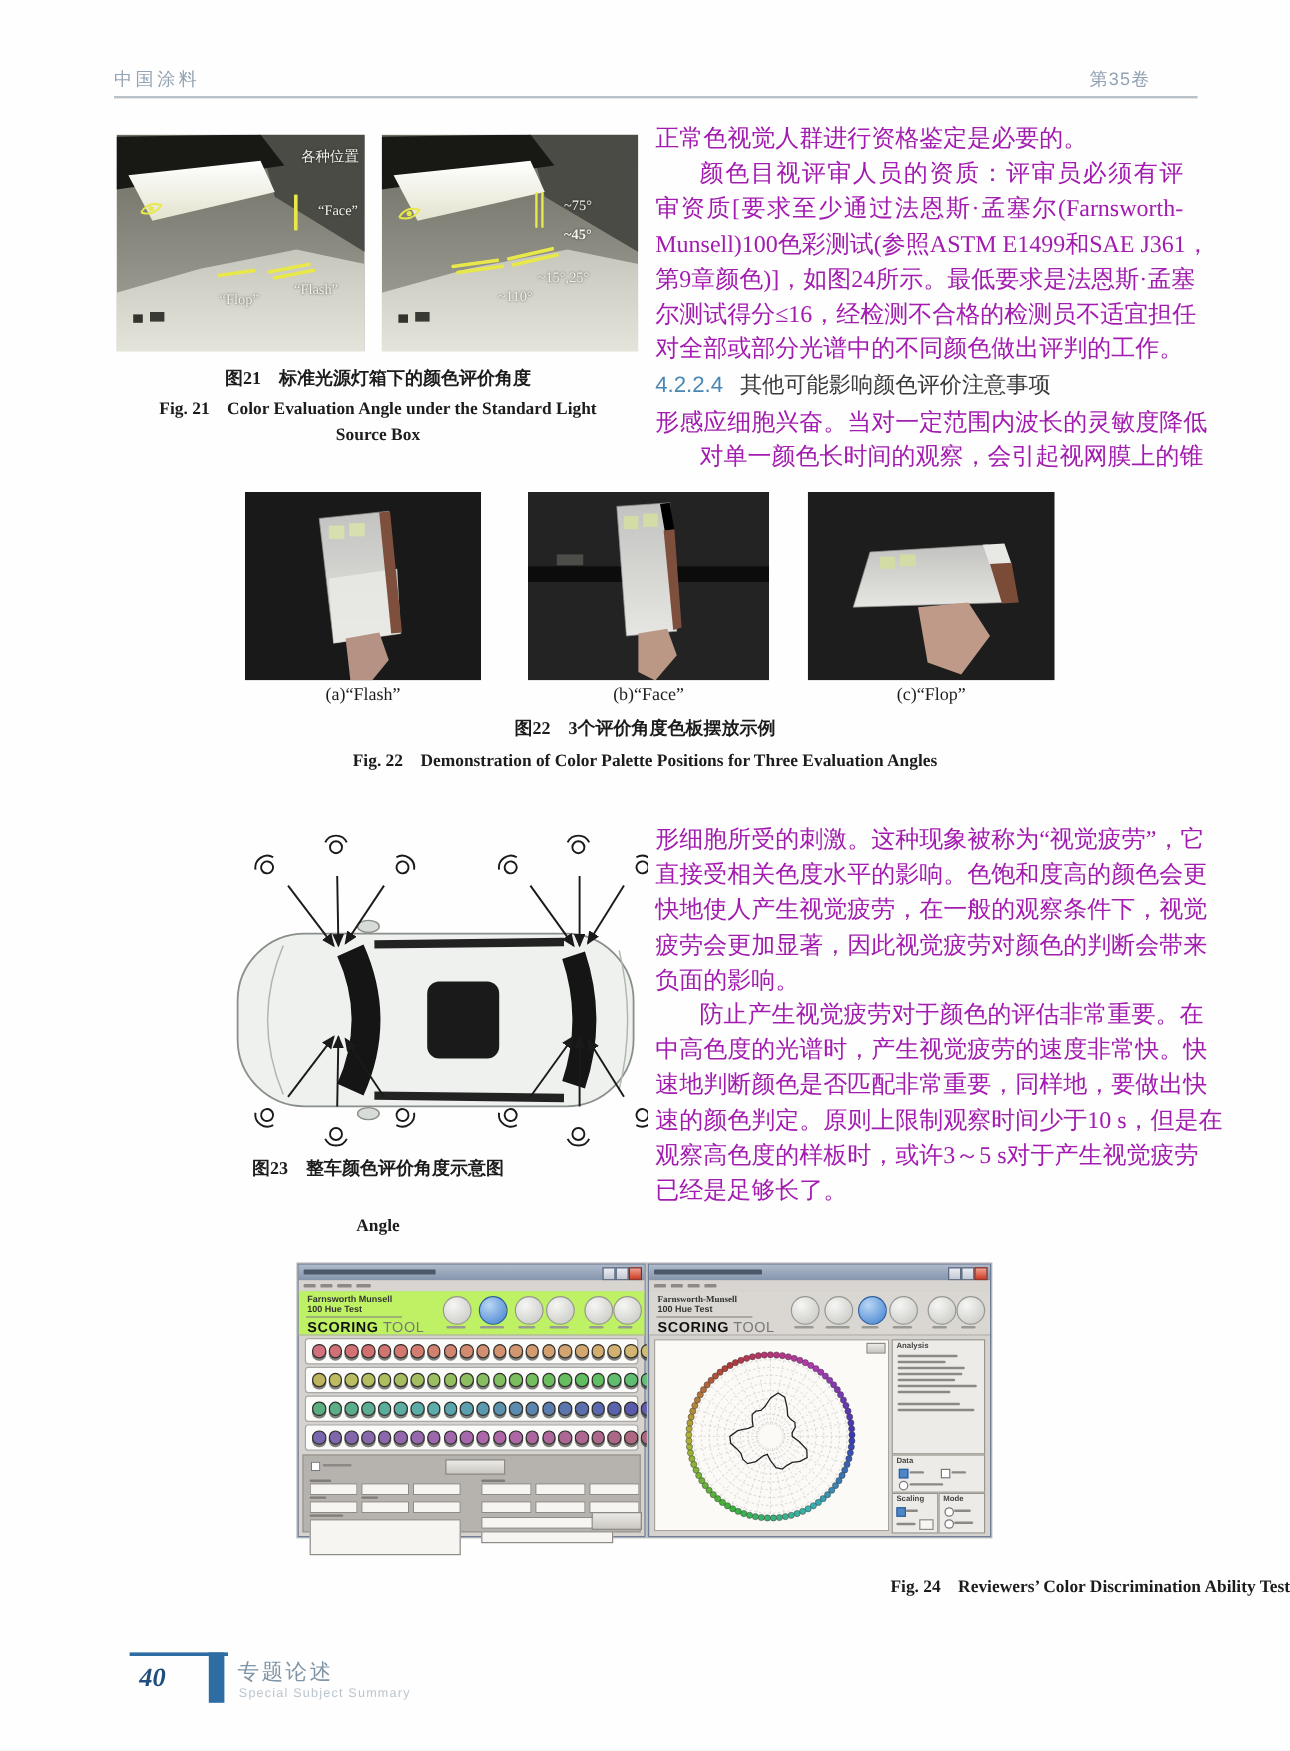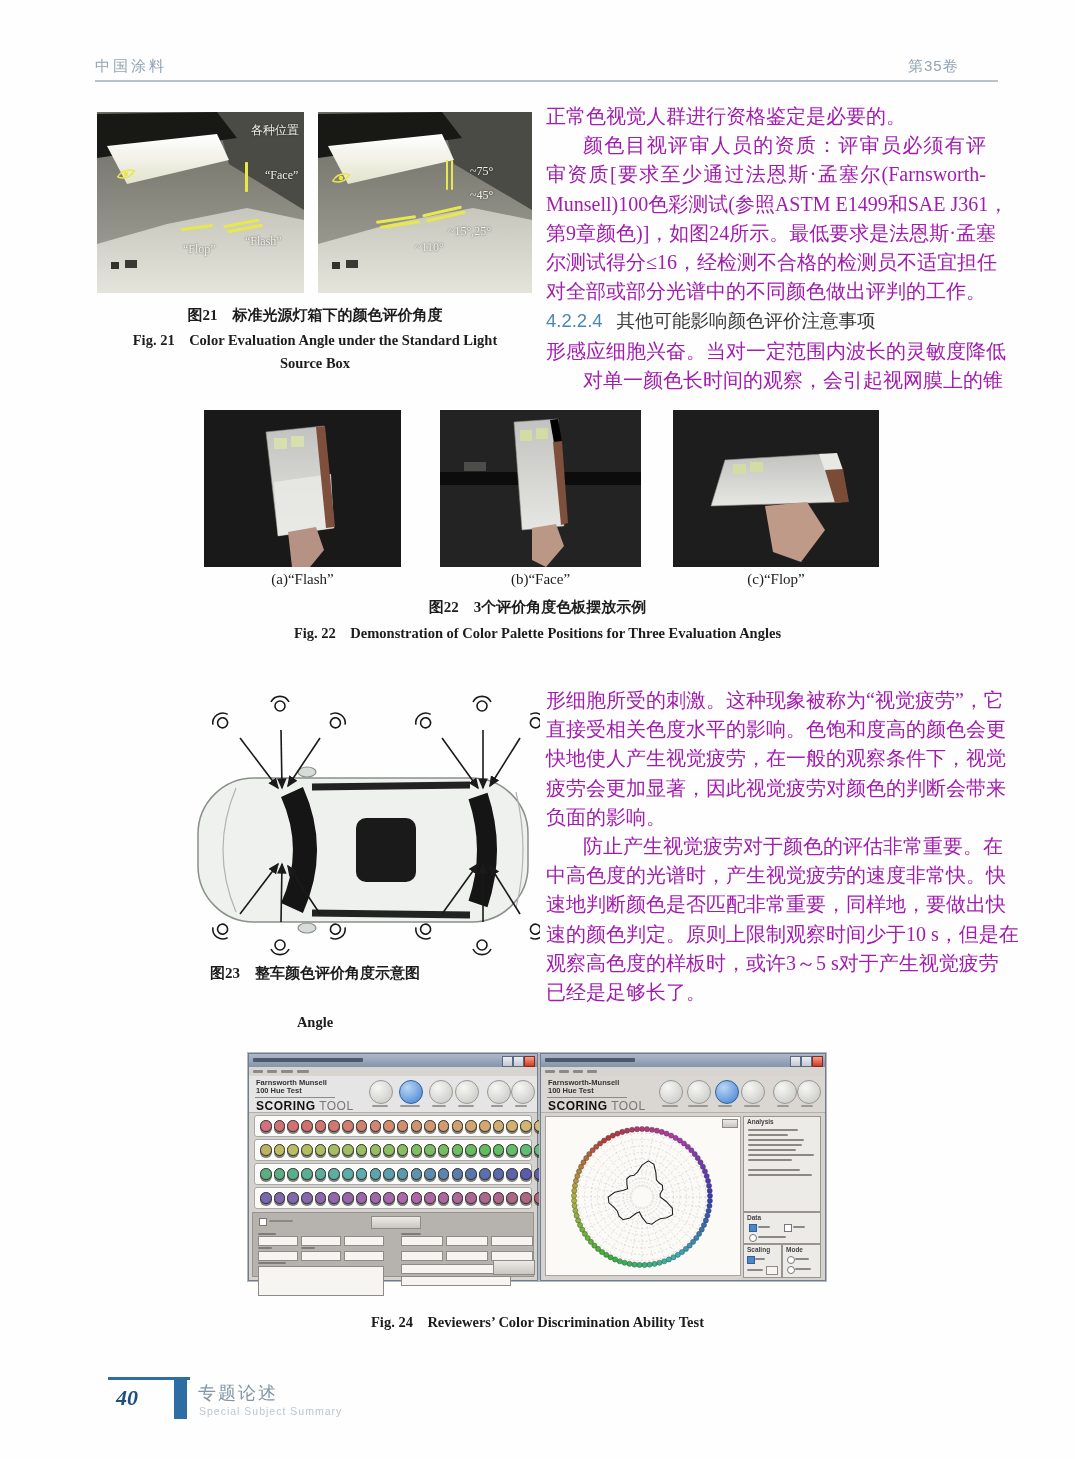--- a/index.html
+++ b/index.html
@@ -131,21 +131,21 @@
       <polygon points="0,2 124,0 144,26 0,46" fill="#181815"></polygon>
       <polygon points="10,34 124,22 136,48 30,72" fill="url(#g-lamp)"></polygon>
       <rect x="14" y="150" width="8" height="7" fill="#33332e"></rect>
       <rect x="28" y="148" width="12" height="8" fill="#3a3a34"></rect>
       <path d="M14,66 q9,-7 18,0 q-9,7 -18,0" stroke="#e8e84a" stroke-width="1.6" fill="none" transform="rotate(-20 23 66)"></path>
       <circle cx="23" cy="66" r="2.2" fill="#e8e84a"></circle>
     </svg>
     <div class="ybar" style="left:128px;top:48px;width:2px;height:30px;"></div>
     <div class="ybar" style="left:133px;top:48px;width:2px;height:30px;"></div>
     <span class="ph-label" style="left:152px;top:52px;">~75°</span>
-    <span class="ph-label" style="left:152px;top:76px;">~45°</span>
+    <span class="ph-label" style="left:152px;top:76px;font-weight:bold;">~45°</span>
     <div class="ybar" style="left:58px;top:106px;width:40px;height:2.5px;transform:rotate(-8deg);"></div>
     <div class="ybar" style="left:62px;top:111px;width:40px;height:2.5px;transform:rotate(-8deg);"></div>
     <div class="ybar" style="left:104px;top:98px;width:40px;height:2.5px;transform:rotate(-13deg);"></div>
     <div class="ybar" style="left:108px;top:103px;width:40px;height:2.5px;transform:rotate(-13deg);"></div>
     <span class="ph-label" style="left:130px;top:112px;">~15°,25°</span>
     <span class="ph-label" style="left:60px;top:128px;margin-left:37px;">~110°</span>
   </div>
 
   <div class="abs cap-zh" style="left:95px;top:306px;width:440px;">图21　标准光源灯箱下的颜色评价角度</div>
   <div class="abs cap-en" style="left:95px;top:331px;width:440px;">Fig. 21　Color Evaluation Angle under the Standard Light</div>
@@ -318,21 +318,21 @@
       <div class="wbtn" style="right:24px;"></div>
       <div class="wbtn" style="right:13px;"></div>
       <div class="wbtn close" style="right:2px;"></div>
     </div>
     <div class="menubar">
       <div class="m-smudge" style="left:4px;width:10px;"></div>
       <div class="m-smudge" style="left:18px;width:10px;"></div>
       <div class="m-smudge" style="left:32px;width:12px;"></div>
       <div class="m-smudge" style="left:48px;width:12px;"></div>
     </div>
-    <div class="abs" style="left:0;top:22px;right:0;height:36px;background:#e5e5e5;border-bottom:1px solid #b3b0ab;padding-left:19px;">
+    <div class="abs" style="left:0;top:22px;right:0;height:36px;background:#bef264;border-bottom:1px solid #b3b0ab;padding-left:19px;">
       <div class="appname" style="left:7px;top:3px;">Farnsworth Munsell</div>
       <div class="appname" style="left:7px;top:11px;">100 Hue Test</div>
       <div class="hr-thin" style="left:6px;top:21px;width:80px;"></div>
       <div class="scoring" style="left:7px;top:23px;"><b>SCORING</b> <span class="t2">TOOL</span></div>
       <div class="circ" style="left:120px;top:4px;"></div>
       <div class="circ active" style="left:150px;top:4px;"></div>
       <div class="circ" style="left:180px;top:4px;"></div>
       <div class="circ" style="left:206px;top:4px;"></div>
       <div class="circ" style="left:238px;top:4px;"></div>
       <div class="circ" style="left:262px;top:4px;"></div>
@@ -476,21 +476,21 @@
       <div class="wbtn" style="right:13px;"></div>
       <div class="wbtn close" style="right:2px;"></div>
     </div>
     <div class="menubar">
       <div class="m-smudge" style="left:4px;width:10px;"></div>
       <div class="m-smudge" style="left:18px;width:10px;"></div>
       <div class="m-smudge" style="left:32px;width:10px;"></div>
       <div class="m-smudge" style="left:46px;width:10px;"></div>
     </div>
     <div class="abs" style="left:0;top:22px;right:0;height:36px;background:#dad7d2;border-bottom:1px solid #b3b0ab;">
-      <div class="appname" style="left:7px;top:3px;">Farnsworth-Munsell</div>
+      <div class="appname" style="left:7px;top:3px;font-family:Liberation Serif, serif;">Farnsworth-Munsell</div>
       <div class="appname" style="left:7px;top:11px;">100 Hue Test</div>
       <div class="hr-thin" style="left:6px;top:21px;width:80px;"></div>
       <div class="scoring" style="left:7px;top:23px;"><b>SCORING</b> <span class="t2">TOOL</span></div>
       <div class="circ" style="left:118px;top:4px;"></div>
       <div class="circ" style="left:146px;top:4px;"></div>
       <div class="circ active" style="left:174px;top:4px;"></div>
       <div class="circ" style="left:200px;top:4px;"></div>
       <div class="circ" style="left:232px;top:4px;"></div>
       <div class="circ" style="left:256px;top:4px;"></div>
       <div class="circ-label" style="left:121px;top:29px;width:16px;"></div>
@@ -666,21 +666,21 @@
     </div>
     <div class="gbox" style="left:241px;top:190px;width:37px;height:32px;">
       <div class="gtitle">Mode</div>
       <div class="radio" style="left:4px;top:11px;"></div>
       <div class="tline" style="left:12px;top:13px;width:14px;"></div>
       <div class="radio" style="left:4px;top:21px;"></div>
       <div class="tline" style="left:12px;top:23px;width:16px;"></div>
     </div>
   </div>
 
-  <div class="abs cap-en" style="left:0;top:1313px;width:1075px;">Fig. 24　Reviewers’ Color Discrimination Ability Test</div>
+  <div class="abs cap-en" style="left:0;top:1313px;width:1075px;text-align:right;">Fig. 24　Reviewers’ Color Discrimination Ability Test</div>
 
   <div class="abs" style="left:108px;top:1377px;width:82px;height:3px;background:#2e6da4;"></div>
   <div class="abs" style="left:174px;top:1377px;width:13px;height:42px;background:#2e6da4;"></div>
   <div class="abs foot-num" style="left:116px;top:1385px;">40</div>
   <div class="abs foot-zh" style="left:198px;top:1381px;">专题论述</div>
   <div class="abs foot-en" style="left:199px;top:1405px;">Special Subject Summary</div>
 
 </div>
 
 </body></html>

